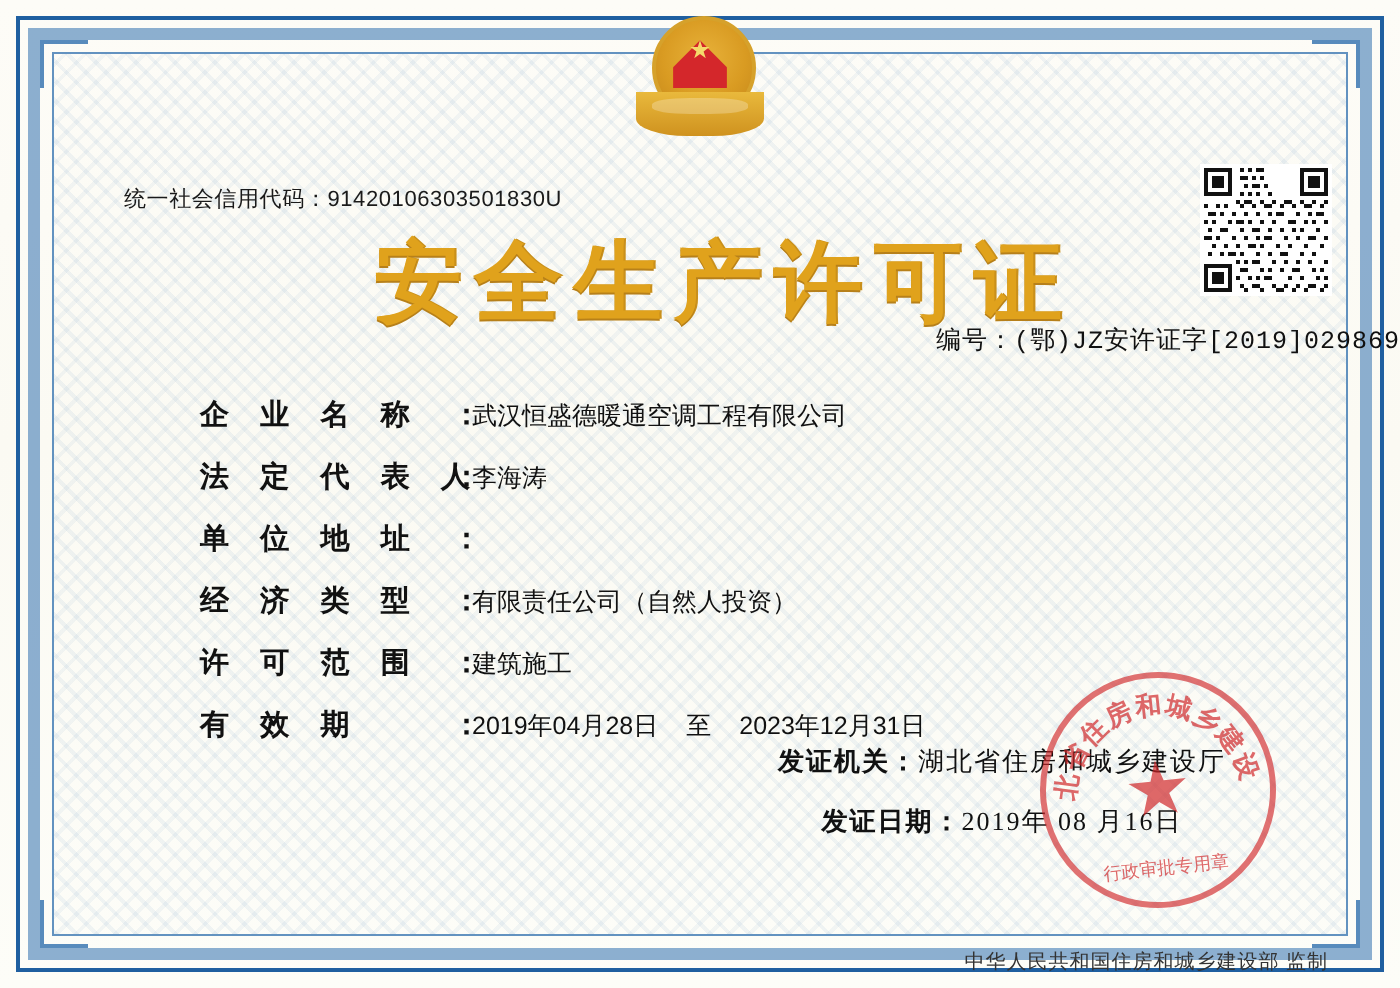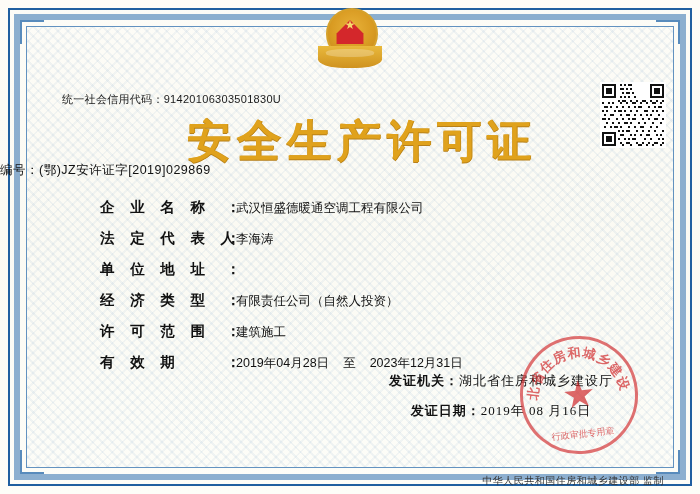--- a/index.html
+++ b/index.html
@@ -85,22 +85,23 @@
     position:absolute;left:0;right:0;top:112px;
     text-align:center;
     font-family:"Liberation Serif", serif;
     font-size:44px;font-weight:bold;letter-spacing:6px;
     color:#e0a21c;
     text-shadow:0 1px 0 #b7801a, 1px 0 0 #c9901c;
     padding-left:24px;
   }
   .cert-no{
     position:absolute;left:0;right:0;top:162px;
-    text-align:left;font-size:12.5px;color:#111;
+    text-align:right;font-size:12.5px;color:#111;
     letter-spacing:.5px;
+    font-family:Liberation Mono, monospace;
   }
   .fields{
     position:absolute;left:100px;top:186px;right:70px;
   }
   .row{
     display:flex;align-items:baseline;
     height:31px;
   }
   .label{
     width:126px;

